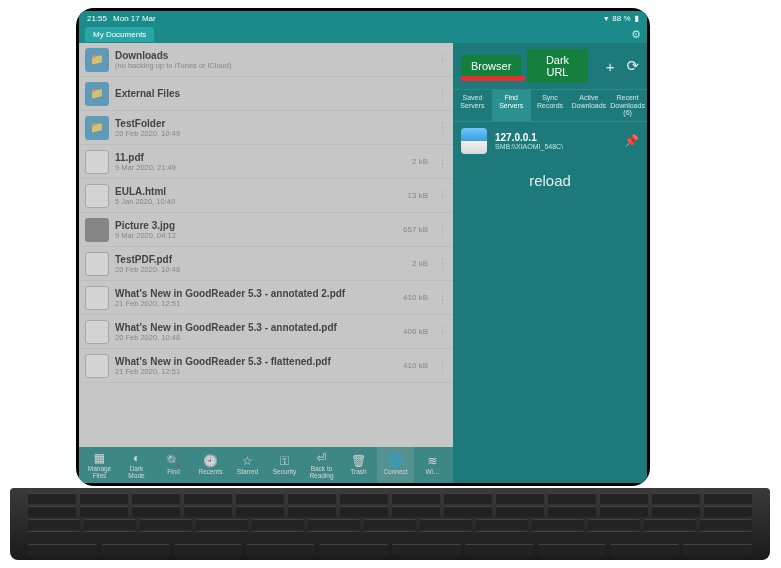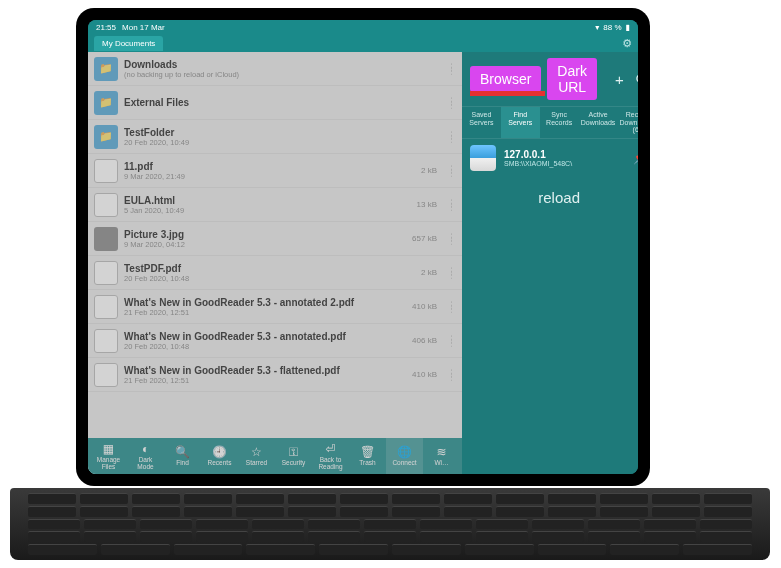--- a/index.html
+++ b/index.html
@@ -4,21 +4,21 @@
 <style>
 * { margin: 0; padding: 0; box-sizing: border-box; font-family: -apple-system, Helvetica, Arial, sans-serif; }
 body { background: #fff; width: 781px; height: 568px; position: relative; }
 
 .device-frame {
   position: absolute;
   left: 76px; top: 8px;
   width: 574px; height: 478px;
   background: #000;
   border-radius: 18px;
-  padding: 12px;
+  padding: 3px;
 }
 .screen {
   width: 100%; height: 100%;
   background: #1a8a8a;
   border-radius: 8px;
   overflow: hidden;
   display: flex;
   flex-direction: column;
   position: relative;
 }
@@ -137,24 +137,24 @@
   flex-direction: column;
   color: #fff;
 }
 .rp-top {
   display: flex;
   align-items: center;
   padding: 6px 8px;
   gap: 6px;
 }
 .rp-btn {
-  background: #d946ef;
+  background: #15803d;
   border: none;
   color: #fff;
-  font-size: 14px;
+  font-size: 11px;
   padding: 5px 10px;
   border-radius: 3px;
 }
 .rp-btn.primary { position: relative; }
 .red-underline {
   position: absolute;
   bottom: -4px; left: 0; right: -4px;
   height: 5px;
   background: #e63030;
 }
@@ -223,21 +223,21 @@
       <span class="gear-stack">⚙</span>
     </div>
 
     <div class="body-area">
       <div class="left-pane">
         <div class="file-list" id="file-list">
             <div class="file-row">
               <div class="thumb folder">📁</div>
               <div class="file-info">
                 <div class="file-name">Downloads</div>
-                <div class="file-sub">(no backing up to reload or iCloud)</div>
+                <div class="file-sub">(no backing up to iTunes or iCloud)</div>
               </div>
               <div class="file-size"></div>
               <div class="file-handle">
                 <span>⋮</span>
                 <span>⋮</span>
               </div>
             </div>
             <div class="file-row">
               <div class="thumb folder">📁</div>
               <div class="file-info">

